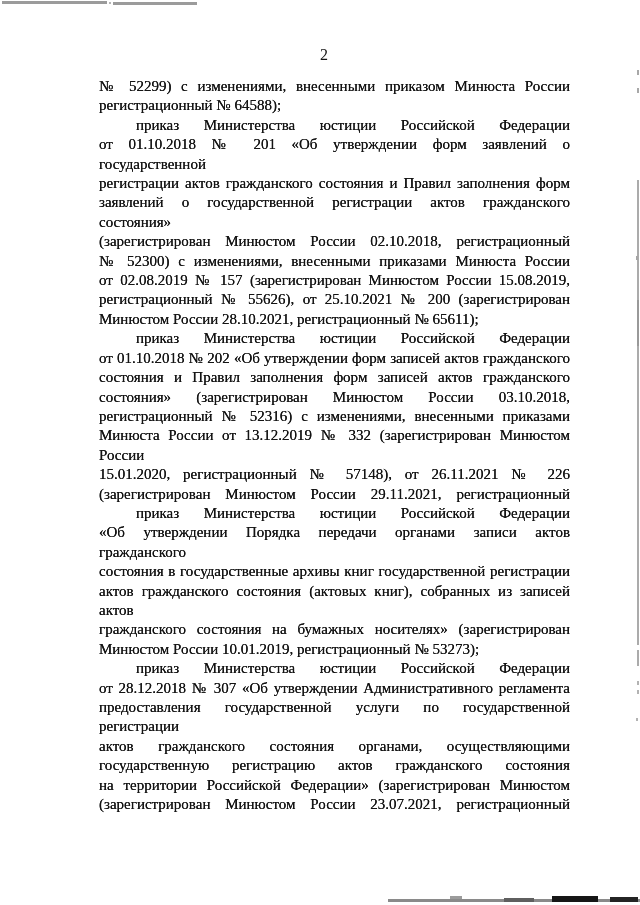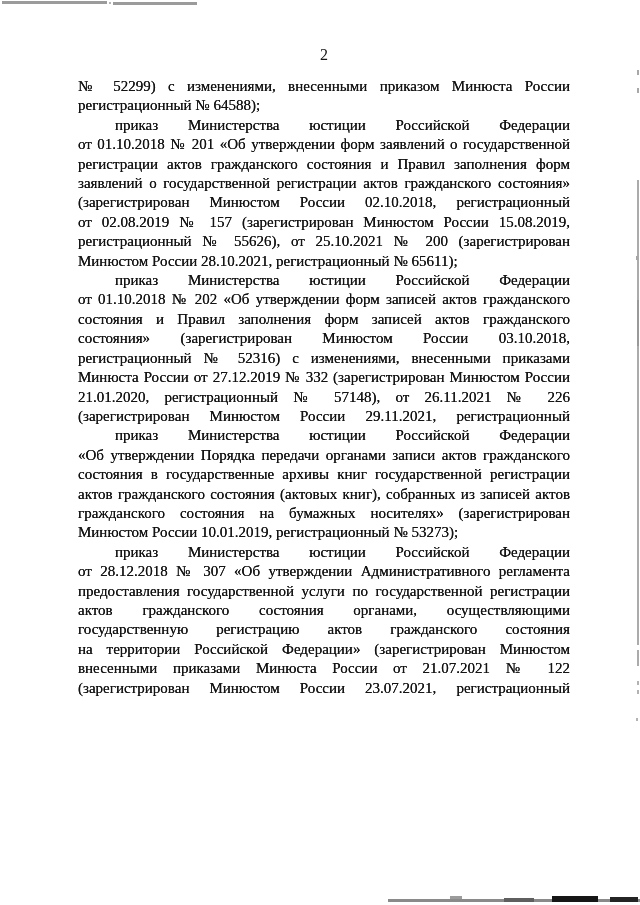--- a/index.html
+++ b/index.html
@@ -30,20 +30,21 @@
   .text-body{
     position:absolute;left:78px;top:77px;width:492px;
     font-size:15px;line-height:19.4px;
     color:var(--ink);
     text-shadow:0 0 0.45px var(--ink);
   }
   .line{
     text-align:justify;
     text-align-last:justify;
     white-space:normal;
+    margin-left:21px;
   }
   .line.flush{
     text-align:right;
     text-align-last:left;
   }
   .line.indent{padding-left:37px;}
 
   
   .artifact{position:absolute;pointer-events:none;}
   .top-line-1{left:2px;top:1px;width:105px;height:2.5px;background:var(--artifact-gray);}
@@ -90,40 +91,40 @@
   <div class="page-num">2</div>
 
   <div class="text-body" id="text-body">
       <div class="line">№ 52299) с изменениями, внесенными приказом Минюста России</div>
       <div class="line flush">регистрационный № 64588);</div>
       <div class="line indent">приказ Министерства юстиции Российской Федерации</div>
       <div class="line">от 01.10.2018 № 201 «Об утверждении форм заявлений о государственной</div>
       <div class="line">регистрации актов гражданского состояния и Правил заполнения форм</div>
       <div class="line">заявлений о государственной регистрации актов гражданского состояния»</div>
       <div class="line">(зарегистрирован Минюстом России 02.10.2018, регистрационный</div>
+      <div class="line">№ 52300) с изменениями, внесенными приказами Минюста России</div>
       <div class="line">от 02.08.2019 № 157 (зарегистрирован Минюстом России 15.08.2019,</div>
       <div class="line">регистрационный № 55626), от 25.10.2021 № 200 (зарегистрирован</div>
       <div class="line flush">Минюстом России 28.10.2021, регистрационный № 65611);</div>
       <div class="line indent">приказ Министерства юстиции Российской Федерации</div>
       <div class="line">от 01.10.2018 № 202 «Об утверждении форм записей актов гражданского</div>
       <div class="line">состояния и Правил заполнения форм записей актов гражданского</div>
       <div class="line">состояния» (зарегистрирован Минюстом России 03.10.2018,</div>
       <div class="line">регистрационный № 52316) с изменениями, внесенными приказами</div>
-      <div class="line">Минюста России от 27.12.2019 № 332 (зарегистрирован Минюстом России</div>
-      <div class="line">21.01.2020, регистрационный № 57148), от 26.11.2021 № 226</div>
+      <div class="line">Минюста России от 13.12.2019 № 332 (зарегистрирован Минюстом России</div>
+      <div class="line">15.01.2020, регистрационный № 57148), от 26.11.2021 № 226</div>
       <div class="line">(зарегистрирован Минюстом России 29.11.2021, регистрационный</div>
       <div class="line indent">приказ Министерства юстиции Российской Федерации</div>
       <div class="line">«Об утверждении Порядка передачи органами записи актов гражданского</div>
       <div class="line">состояния в государственные архивы книг государственной регистрации</div>
       <div class="line">актов гражданского состояния (актовых книг), собранных из записей актов</div>
       <div class="line">гражданского состояния на бумажных носителях» (зарегистрирован</div>
       <div class="line flush">Минюстом России 10.01.2019, регистрационный № 53273);</div>
       <div class="line indent">приказ Министерства юстиции Российской Федерации</div>
       <div class="line">от 28.12.2018 № 307 «Об утверждении Административного регламента</div>
       <div class="line">предоставления государственной услуги по государственной регистрации</div>
       <div class="line">актов гражданского состояния органами, осуществляющими</div>
       <div class="line">государственную регистрацию актов гражданского состояния</div>
       <div class="line">на территории Российской Федерации» (зарегистрирован Минюстом</div>
-      <div class="line">внесенными приказами Минюста России от 21.07.2021 № 122</div>
       <div class="line">(зарегистрирован Минюстом России 23.07.2021, регистрационный</div>
     </div>
 
 </div>
 
 </body></html>

